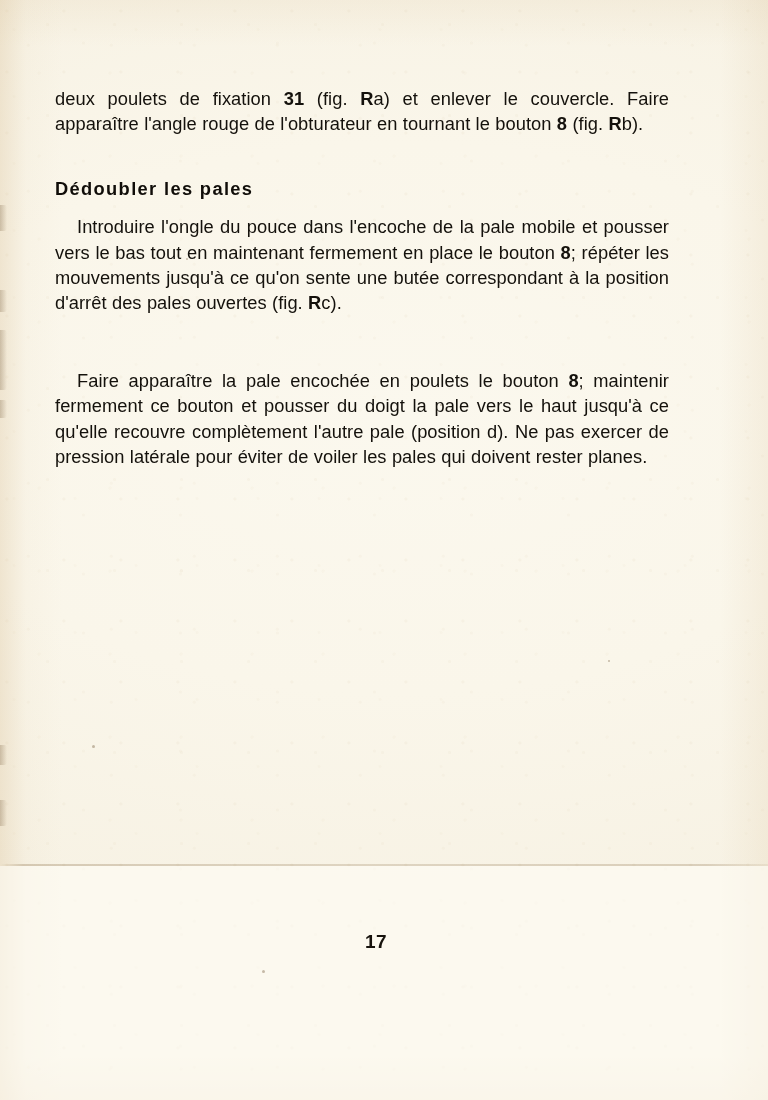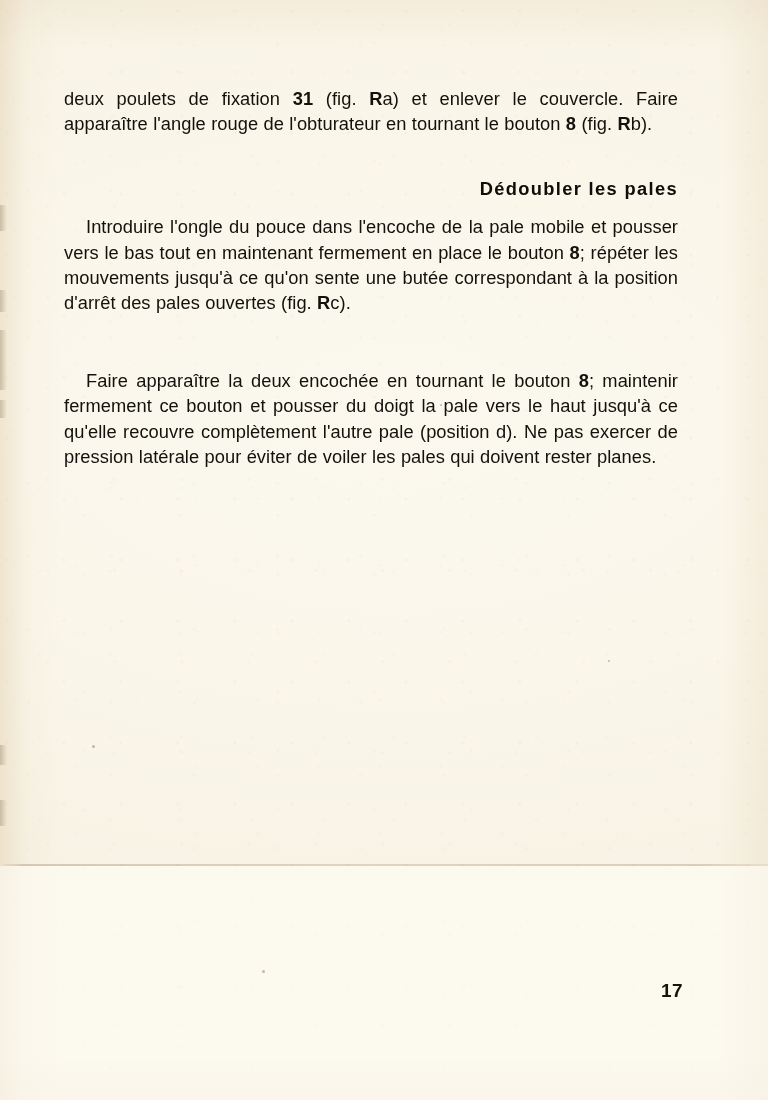--- a/index.html
+++ b/index.html
@@ -92,21 +92,21 @@
   .speck {
     position: absolute;
     background: rgba(122,98,66,.42);
     border-radius: 50%;
     pointer-events: none;
   }
 
   
   .textblock {
     position: absolute;
-    left: 64px;
+    left: 55px;
     top: 86px;
     width: 614px;
   }
 
   p.body {
     margin: 0;
     font-size: 18.3px;
     line-height: 25.2px;
     color: #14110c;
     text-align: justify;
@@ -115,37 +115,36 @@
     word-spacing: .2px;
   }
   p.body.indent { text-indent: 22px; }
 
   .h-sec {
     margin: 0;
     font-size: 18.3px;
     line-height: 25px;
     font-weight: bold;
     color: #100d09;
-    text-align: right;
     letter-spacing: 1.35px;
   }
 
   b, .b { font-weight: bold; }
 
   
   .sp-h-before { height: 40px; }
   .sp-h-after  { height: 13px; }
 
   
   .folio {
     position: absolute;
     left: 69px;
     width: 614px;
-    top: 980px;
-    text-align: right;
+    top: 931px;
+    text-align: center;
     font-size: 19px;
     font-weight: bold;
     color: #17130d;
     letter-spacing: .4px;
   }
 </style>
 </head>
 <body>
 
 <div class="page">
@@ -178,19 +177,19 @@
 
     <div class="sp-h-before"></div>
     <h2 class="h-sec">Dédoubler les pales</h2>
     <div class="sp-h-after"></div>
 
     <p class="body indent"><span>Introduire l'ongle du pouce dans l'encoche de la pale mobile et pousser vers le bas tout en maintenant fermement en place le bouton </span><b>8</b><span>; répéter les mouvements jusqu'à ce qu'on sente une butée correspondant à la position d'arrêt des pales ouvertes (fig. </span><b>R</b><span>c).</span></p>
 
     <div class="sp-h-before"></div>
     <div class="sp-h-after"></div>
 
-    <p class="body indent"><span>Faire apparaître la deux encochée en tournant le bouton </span><b>8</b><span>; maintenir fermement ce bouton et pousser du doigt la pale vers le haut jusqu'à ce qu'elle recouvre complètement l'autre pale (position d). Ne pas exercer de pression latérale pour éviter de voiler les pales qui doivent rester planes.</span></p>
+    <p class="body indent"><span>Faire apparaître la pale encochée en poulets le bouton </span><b>8</b><span>; maintenir fermement ce bouton et pousser du doigt la pale vers le haut jusqu'à ce qu'elle recouvre complètement l'autre pale (position d). Ne pas exercer de pression latérale pour éviter de voiler les pales qui doivent rester planes.</span></p>
 
   </div>
 
   <div class="folio">17</div>
 
 </div>
 
 </body></html>

